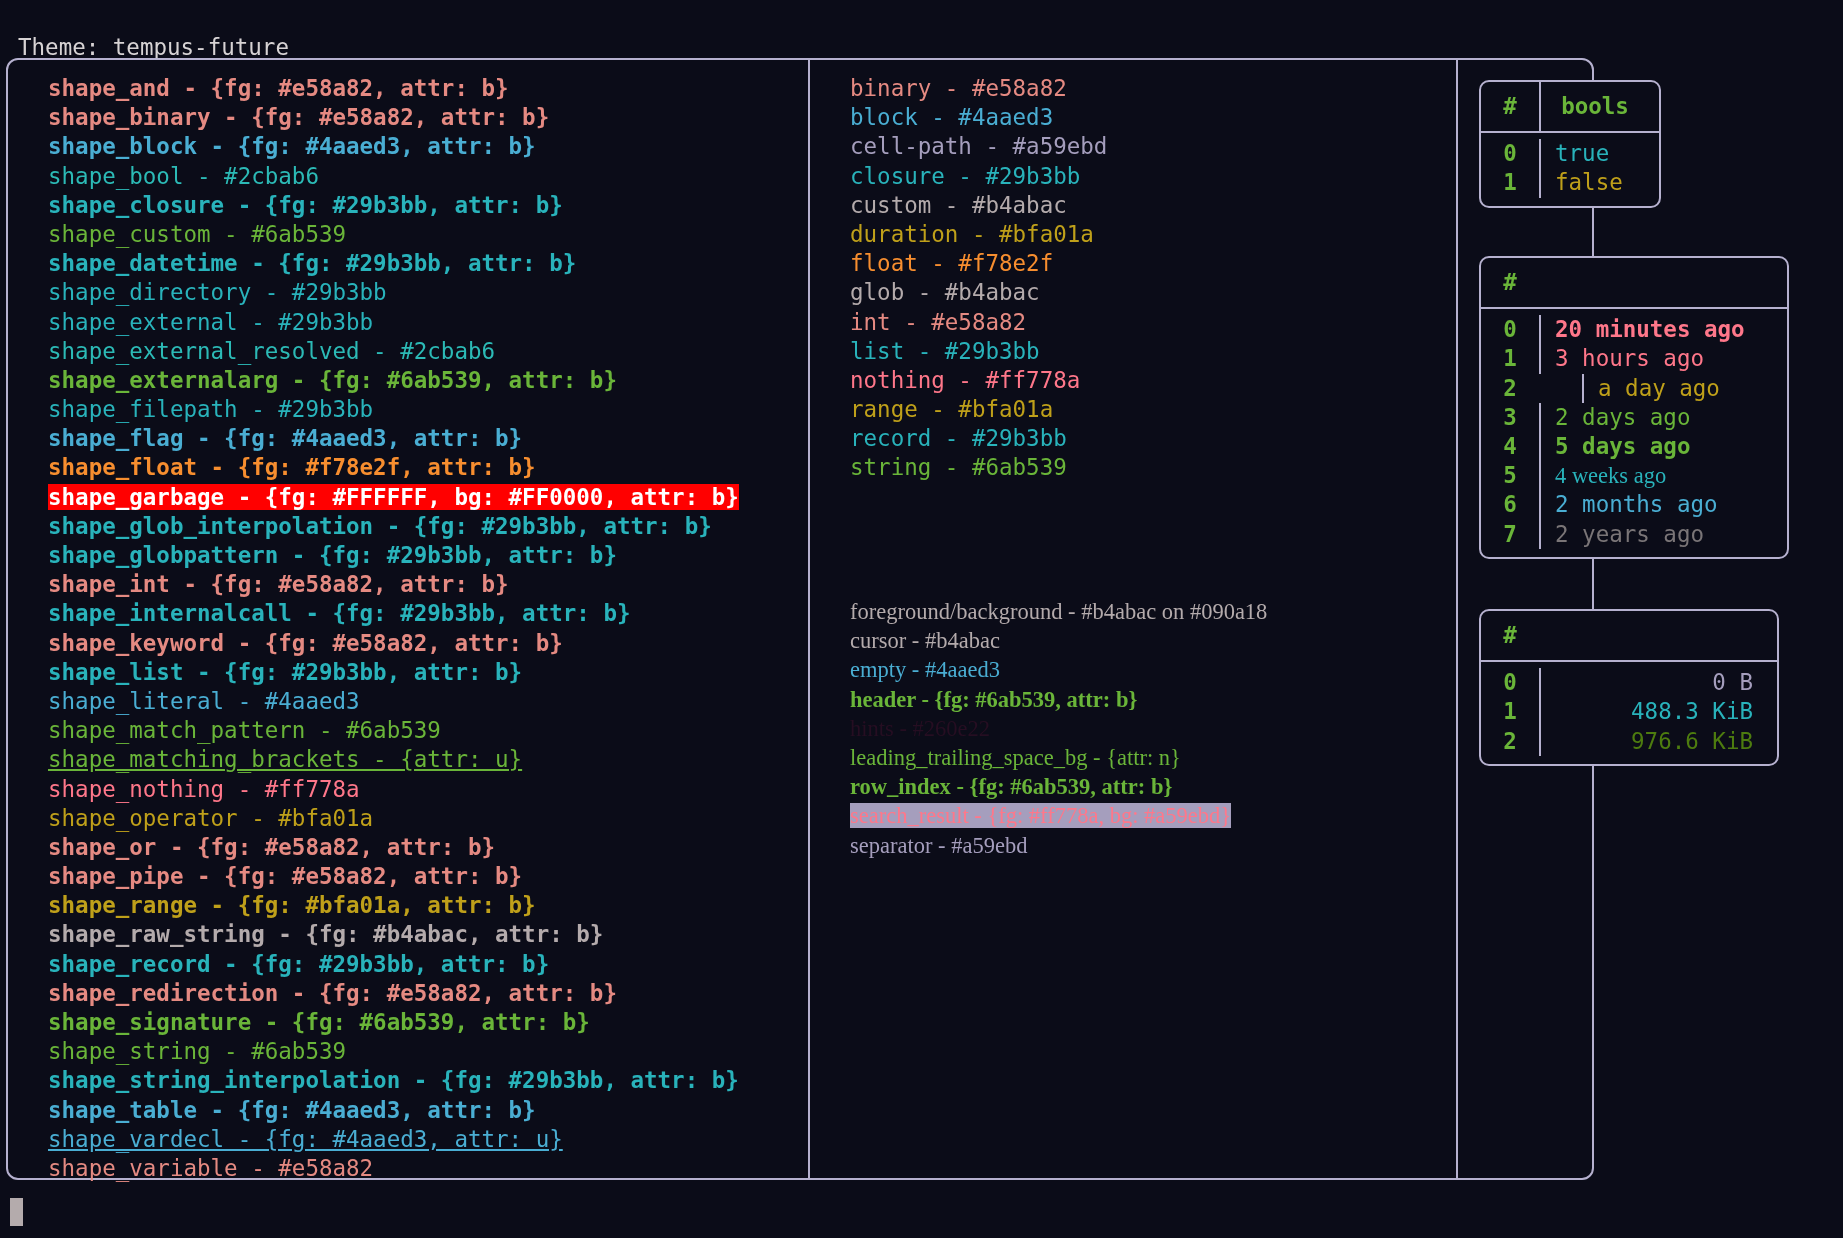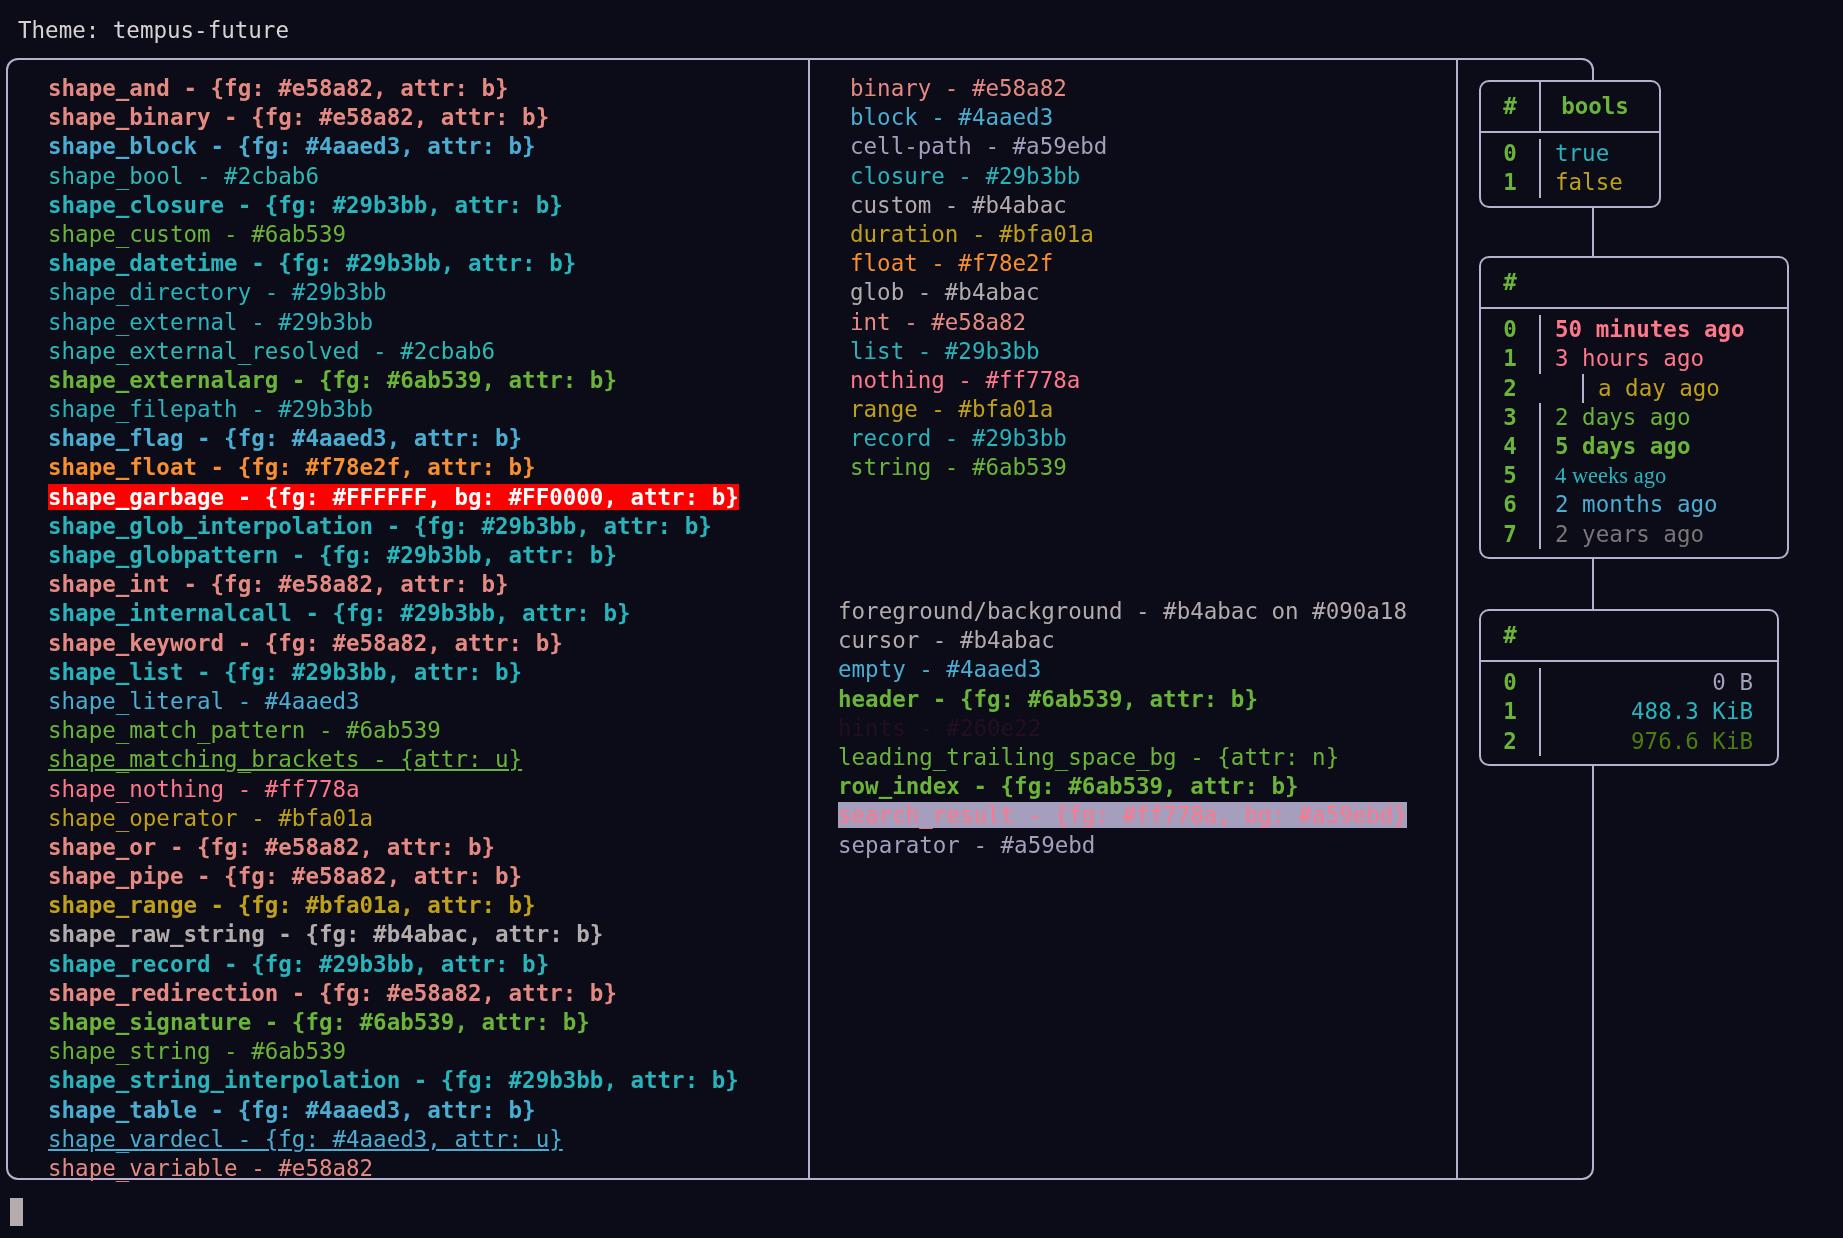--- a/index.html
+++ b/index.html
@@ -12,21 +12,21 @@
   body {
     color: #b4abac;
     font-size: 22.5px;
     line-height: 29.2px;
     overflow: hidden;
   }
 
   
   #theme-title {
     position: absolute;
-    left: 18px;  top: 16px;
+    left: 18px;  top: 33px;
     font-size: 22.5px;
     color: #d7d3d4;
     white-space: pre;
     letter-spacing: 0px;
   }
 
   
   #outer-frame {
     position: absolute;
     left: 6px; top: 58px;
@@ -45,21 +45,21 @@
   #col-mid   { left: 800px;  width: 532px; border-left: 2px solid #b6b1cf; }
   #col-right { left: 1448px; width: 140px; border-left: 2px solid #b6b1cf; }
 
   
   .lines {
     position: absolute;
     white-space: pre;
   }
   #left-lines  { left: 40px; top: 14px; }
   #mid-lines   { left: 40px; top: 14px; }
-  #mid-lines2  { left: 28px; top: 537px; }
+  #mid-lines2  { left: 40px; top: 537px; font-family: Liberation Serif, serif; }
   .b  { font-weight: bold; }
   .u  { text-decoration: underline; }
 
   
   .nu-table {
     position: absolute;
     border: 2px solid #b6b1cf;
     border-radius: 10px;
     background: #0b0c18;
   }
@@ -140,21 +140,21 @@
     </div>
 </div>
 
 <div class="nu-table" id="table-dates">
   <div class="nu-head">
     <div class="cell-idx">#</div>
   </div>
   <div class="nu-body" id="dates-body">
       <div class="nu-row">
         <div class="cell-idx">0</div>
-        <div class="cell-val" style="color: rgb(255, 119, 138); font-weight: bold;">50 minutes ago</div>
+        <div class="cell-val" style="color: rgb(255, 119, 138); font-weight: bold;">20 minutes ago</div>
       </div>
       <div class="nu-row">
         <div class="cell-idx">1</div>
         <div class="cell-val" style="color: rgb(255, 119, 138);">3 hours ago</div>
       </div>
       <div class="nu-row">
         <div class="cell-idx">2</div>
         <div class="cell-val" style="color: rgb(191, 160, 26); margin-left: 43px;">a day ago</div>
       </div>
       <div class="nu-row">

